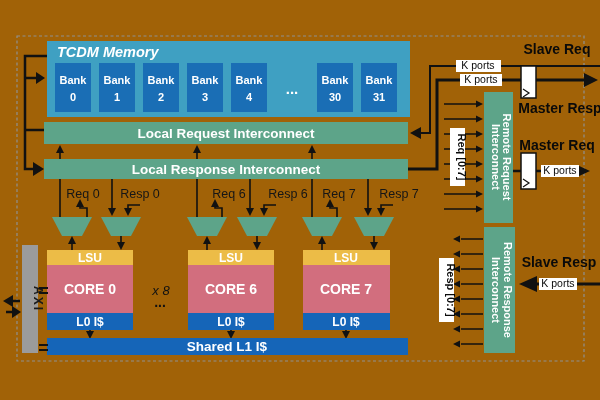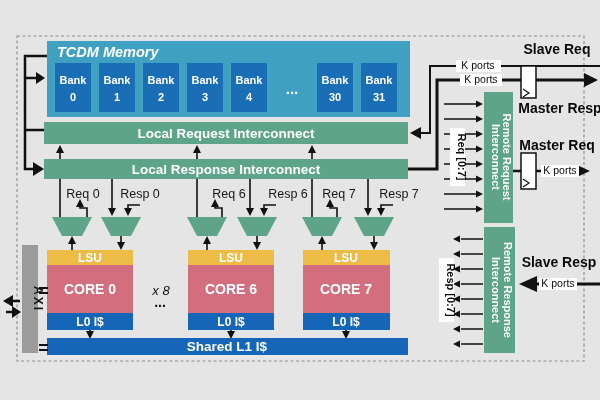--- a/index.html
+++ b/index.html
@@ -1,16 +1,16 @@
 <!DOCTYPE html>
 <html><head>
 <meta charset="utf-8">
 <style>
   html,body{margin:0;padding:0;background:#ffffff;}
-  .stage{width:600px;height:400px;position:relative;background:#e5e5e5;font-family:"Liberation Sans",sans-serif;}
+  .stage{width:600px;height:400px;position:relative;background:#a16207;font-family:"Liberation Sans",sans-serif;}
   svg{display:block;}
   text{font-family:"Liberation Sans",sans-serif;fill:#111;}
   .bar-label{fill:#fff;font-weight:bold;font-size:13.5px;}
   .blk-label{fill:#fff;font-weight:bold;font-size:12px;}
   .core-label{fill:#fff;font-weight:bold;font-size:14px;}
   .bank-label{fill:#fff;font-weight:bold;font-size:11px;}
   .tcdm-title{fill:#fff;font-weight:bold;font-style:italic;font-size:14.5px;}
   .port-label{font-size:12.5px;fill:#161616;}
   .ext-label{font-weight:bold;font-size:14px;fill:#0a0a0a;}
   .kports{font-size:10.5px;fill:#0a0a0a;}

